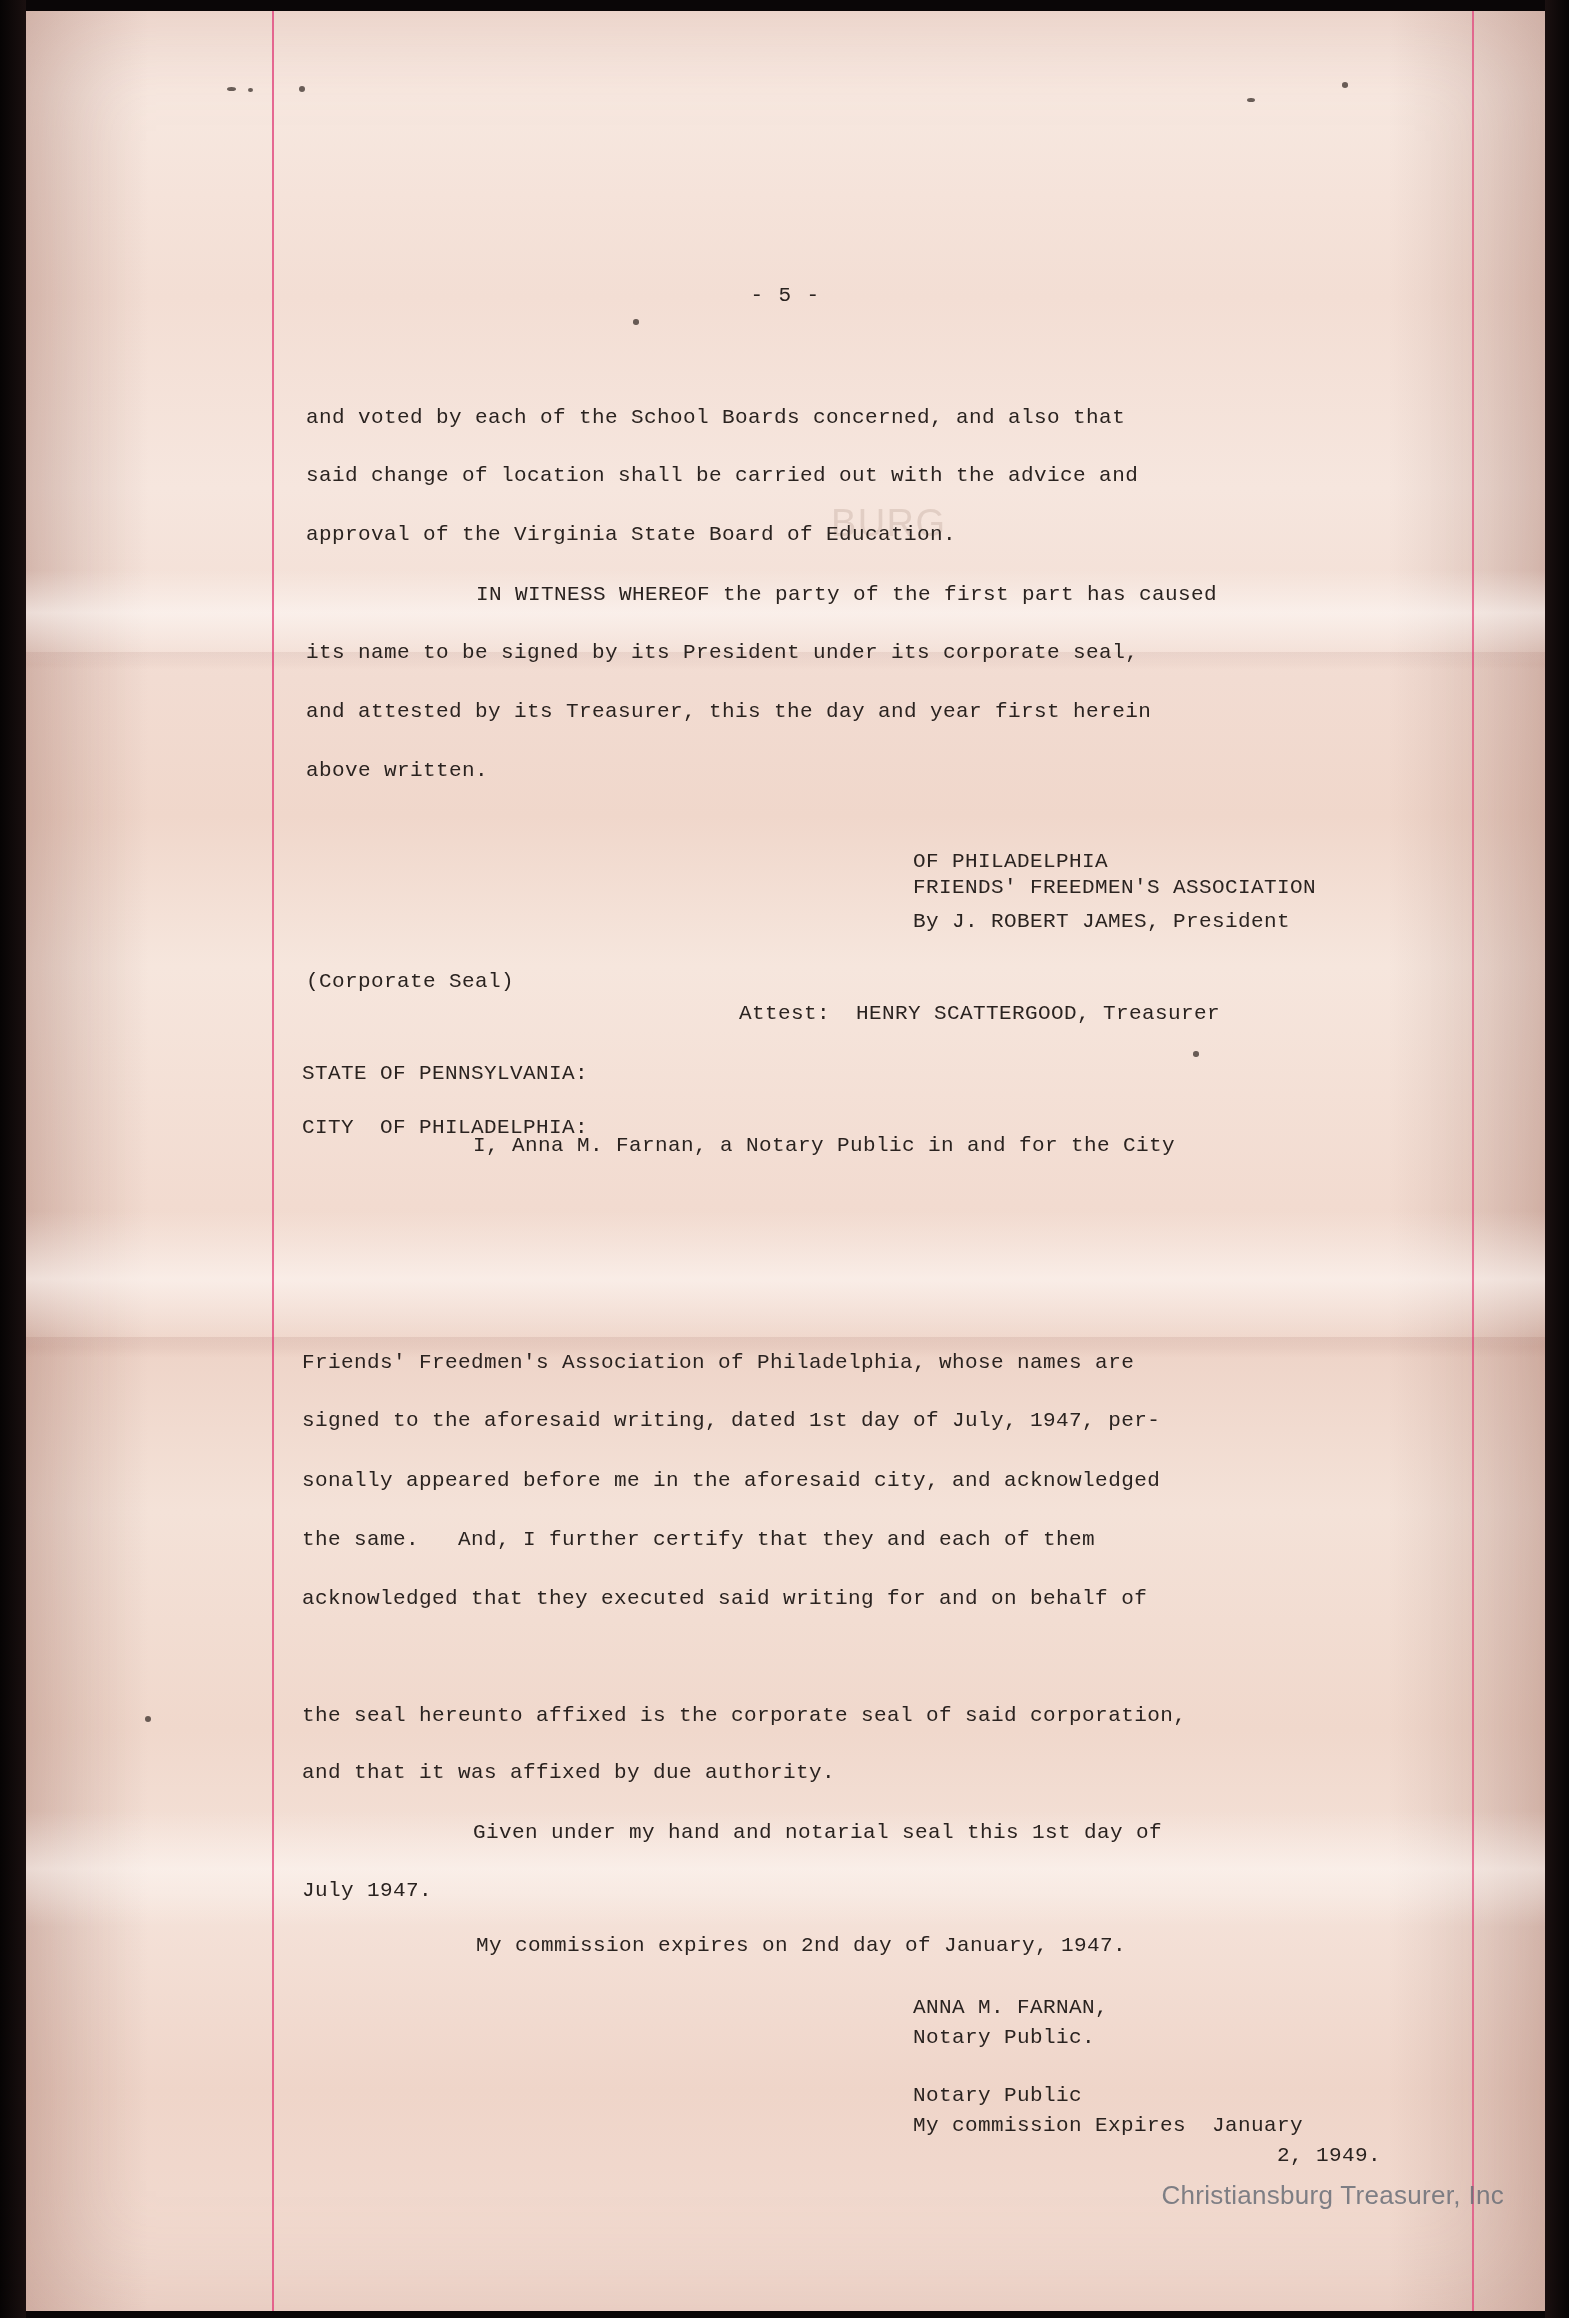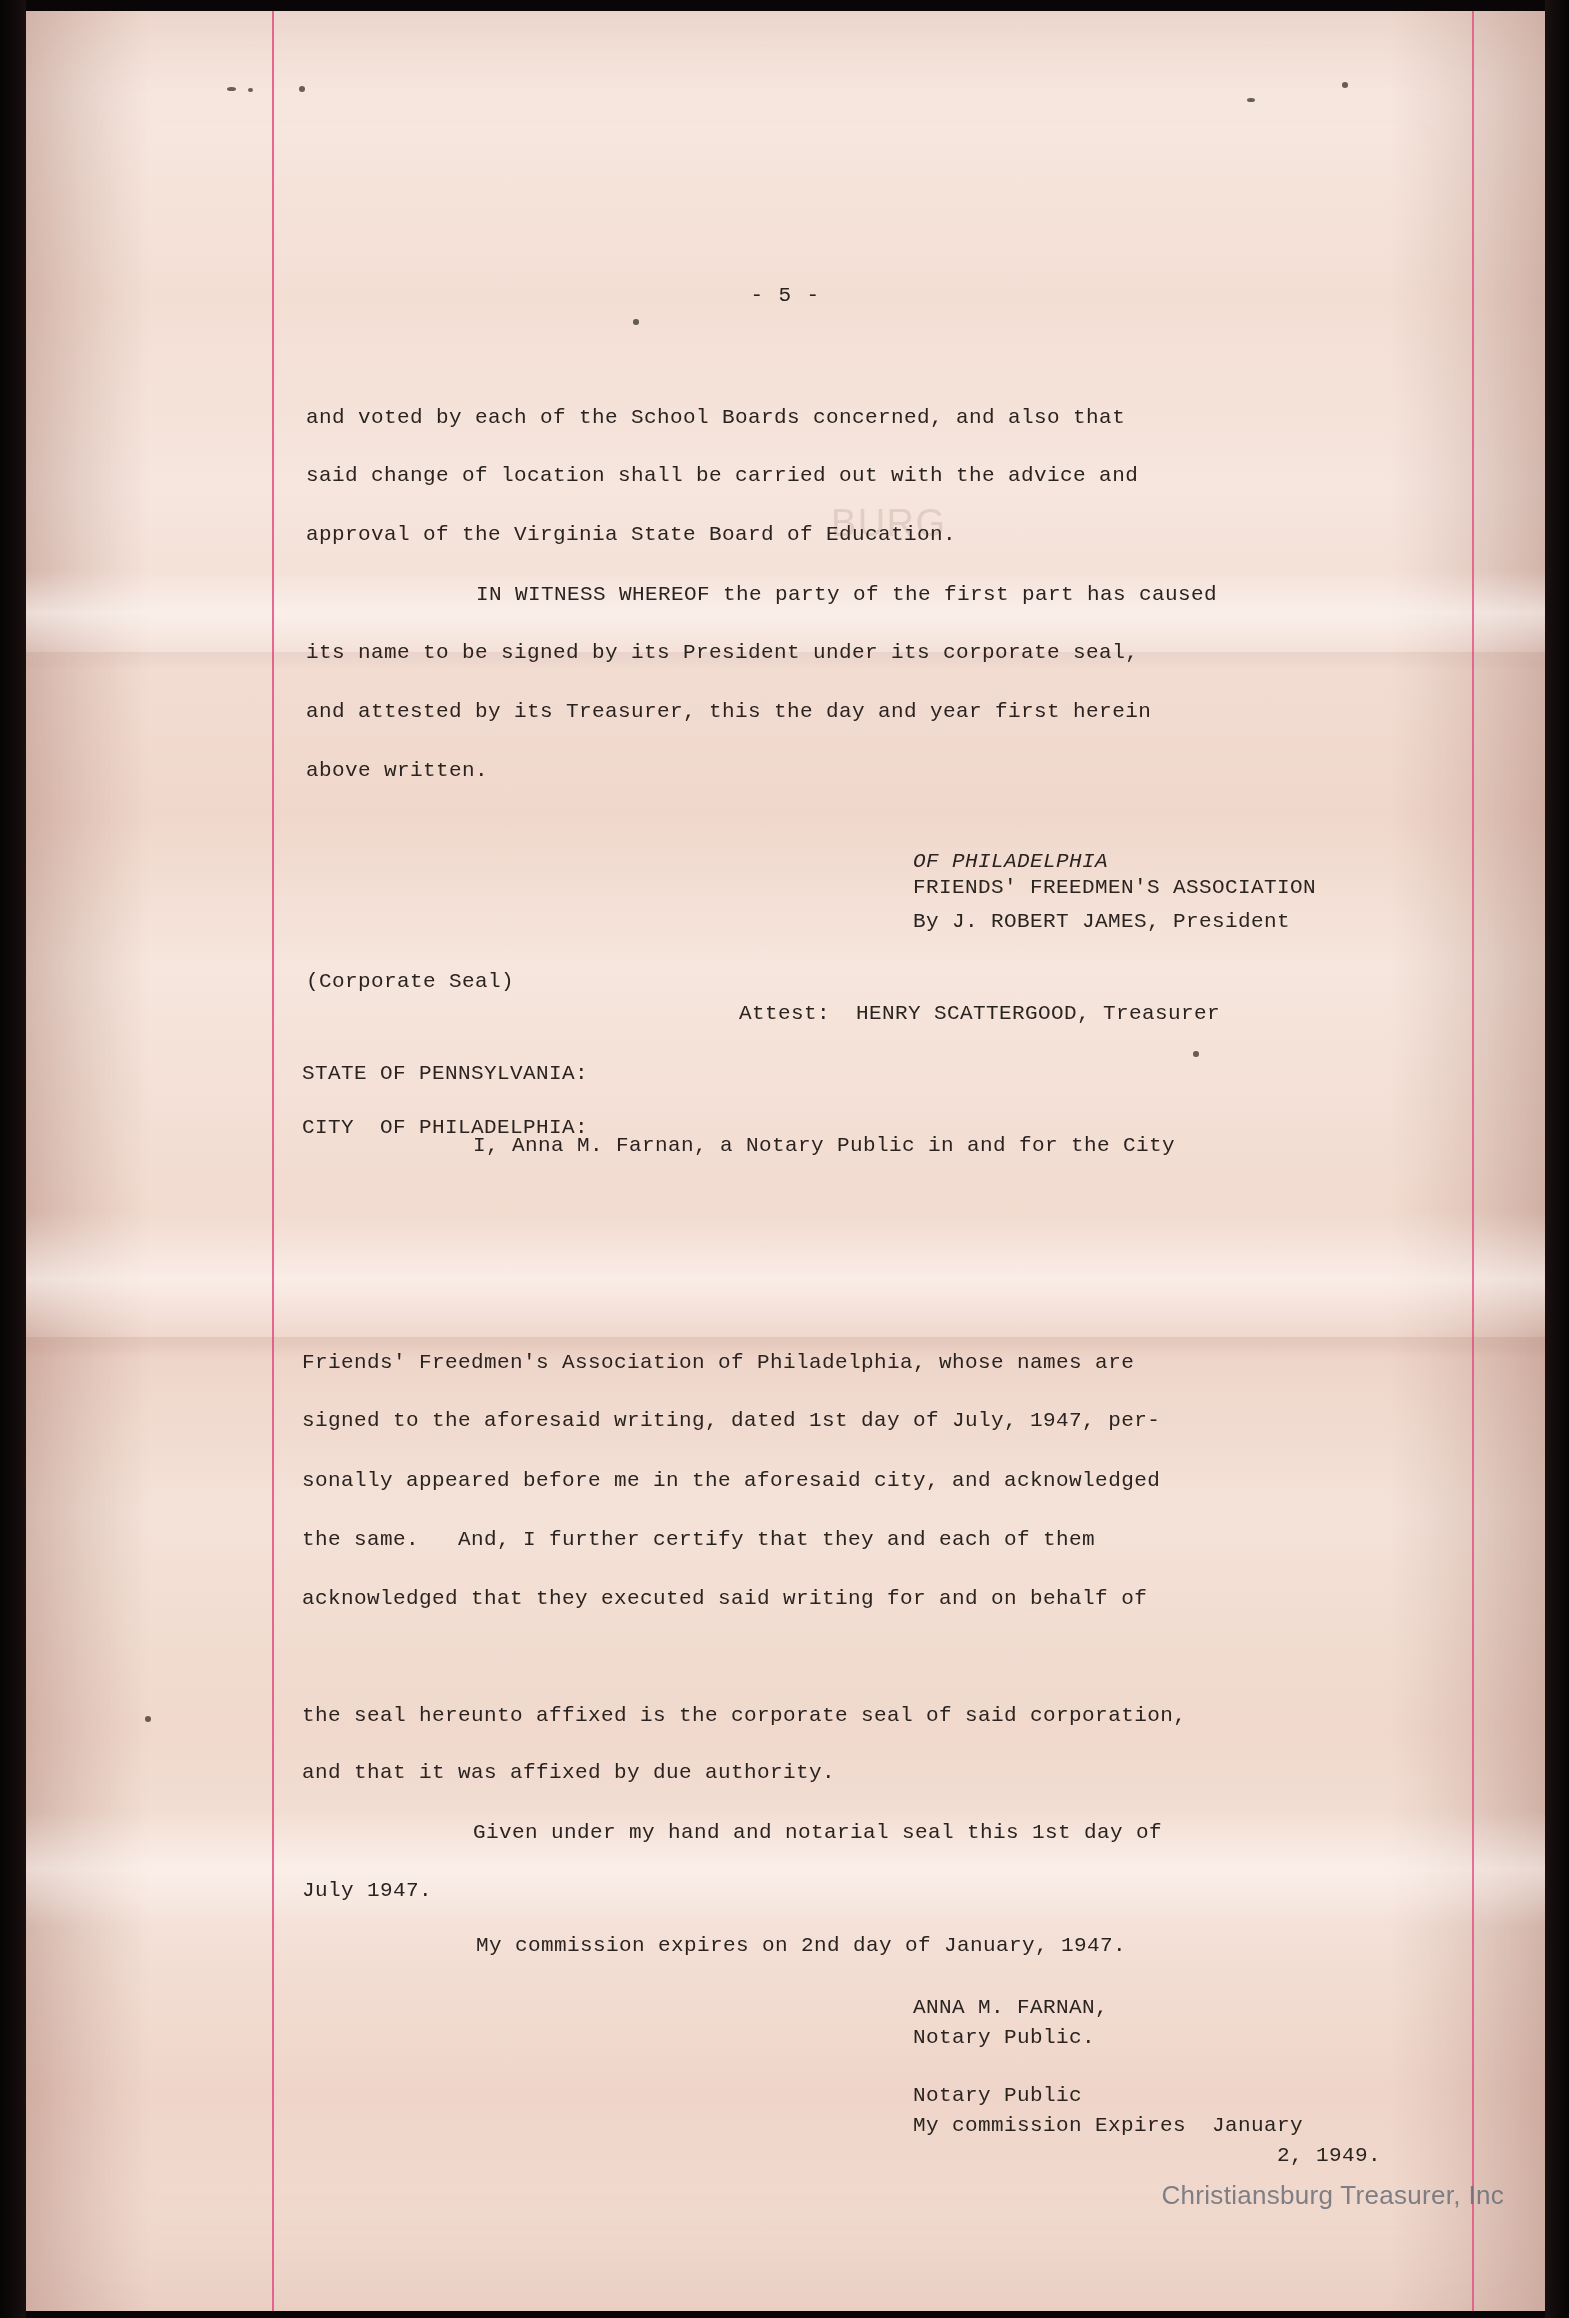--- a/index.html
+++ b/index.html
@@ -203,21 +203,21 @@
       <div class="ln" style="left:280px; top:396px;">and voted by each of the School Boards concerned, and also that</div>
       <div class="ln" style="left:280px; top:454px;">said change of location shall be carried out with the advice and</div>
       <div class="ln" style="left:280px; top:513px;">approval of the Virginia State Board of Education.</div>
 
       <div class="ln" style="left:280px; top:631px;">its name to be signed by its President under its corporate seal,</div>
       <div class="ln" style="left:450px; top:573px;">IN WITNESS WHEREOF the party of the first part has caused</div>
       <div class="ln" style="left:280px; top:690px;">and attested by its Treasurer, this the day and year first herein</div>
       <div class="ln" style="left:280px; top:749px;">above written.</div>
 
       <div class="ln" style="left:887px; top:834px;margin-top:32px;">FRIENDS' FREEDMEN'S ASSOCIATION</div>
-      <div class="ln" style="left:887px; top:840px;font-style:italic;">OF PHILADELPHIA</div>
+      <div class="ln" style="left:887px; top:840px;">OF PHILADELPHIA</div>
       <div class="ln" style="left:887px; top:900px;">By J. ROBERT JAMES, President</div>
 
       <div class="ln" style="left:280px;  top:960px;">(Corporate Seal)</div>
       <div class="ln" style="left:713px; top:992px;">Attest:  HENRY SCATTERGOOD, Treasurer</div>
 
       <div class="ln" style="left:276px; top:1052px;">STATE OF PENNSYLVANIA:</div>
       <div class="ln" style="left:276px; top:1106px;">CITY  OF PHILADELPHIA:</div>
 
       <div class="ln" style="left:447px; top:1124px;">I, Anna M. Farnan, a Notary Public in and for the City</div>
       <div class="ln" style="left:276px; top:1341px;">Friends' Freedmen's Association of Philadelphia, whose names are</div>

